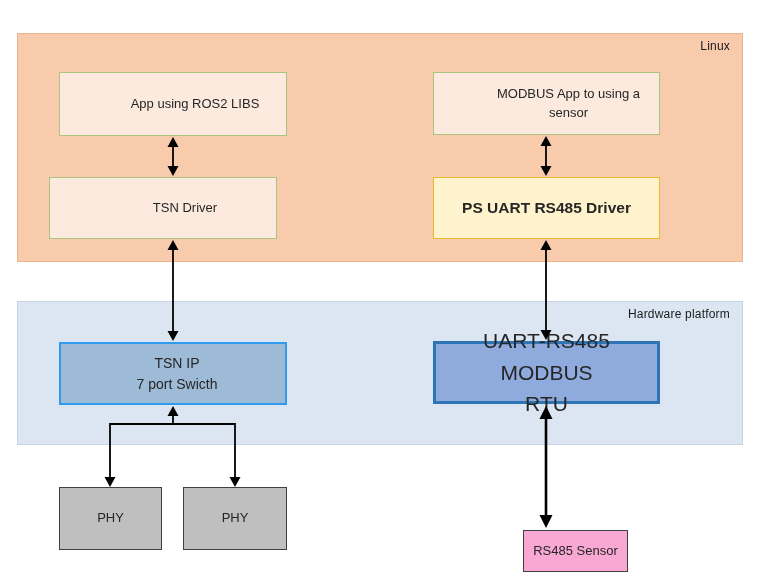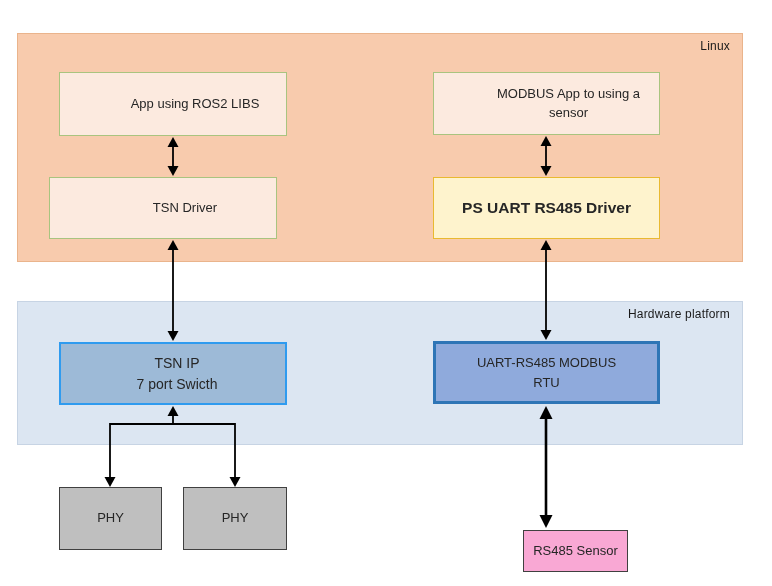--- a/index.html
+++ b/index.html
@@ -70,21 +70,21 @@
     left: 59px; top: 342px; width: 228px; height: 63px;
     background: var(--tsn-ip-bg, #9DBAD7);
     border: 2px solid var(--tsn-ip-border, #2F9BEF);
     font-size: 14px;
     padding-left: 8px;
   }
   .node-uart-rs485 {
     left: 433px; top: 341px; width: 227px; height: 63px;
     background: var(--uart-bg, #8FAADC);
     border: 3px solid var(--uart-border, #2E75B6);
-    font-size: 13px;
+    font-size: 21px;
     line-height: 1.5;
   }
   .node-gray {
     background: var(--gray-box-bg, #BFBFBF);
     border: 1.5px solid var(--gray-border, #404040);
   }
   .node-phy-left  { left: 59px;  top: 487px; width: 103px; height: 63px; }
   .node-phy-right { left: 183px; top: 487px; width: 104px; height: 63px; }
   .node-rs485-sensor {
     left: 523px; top: 530px; width: 105px; height: 42px;

